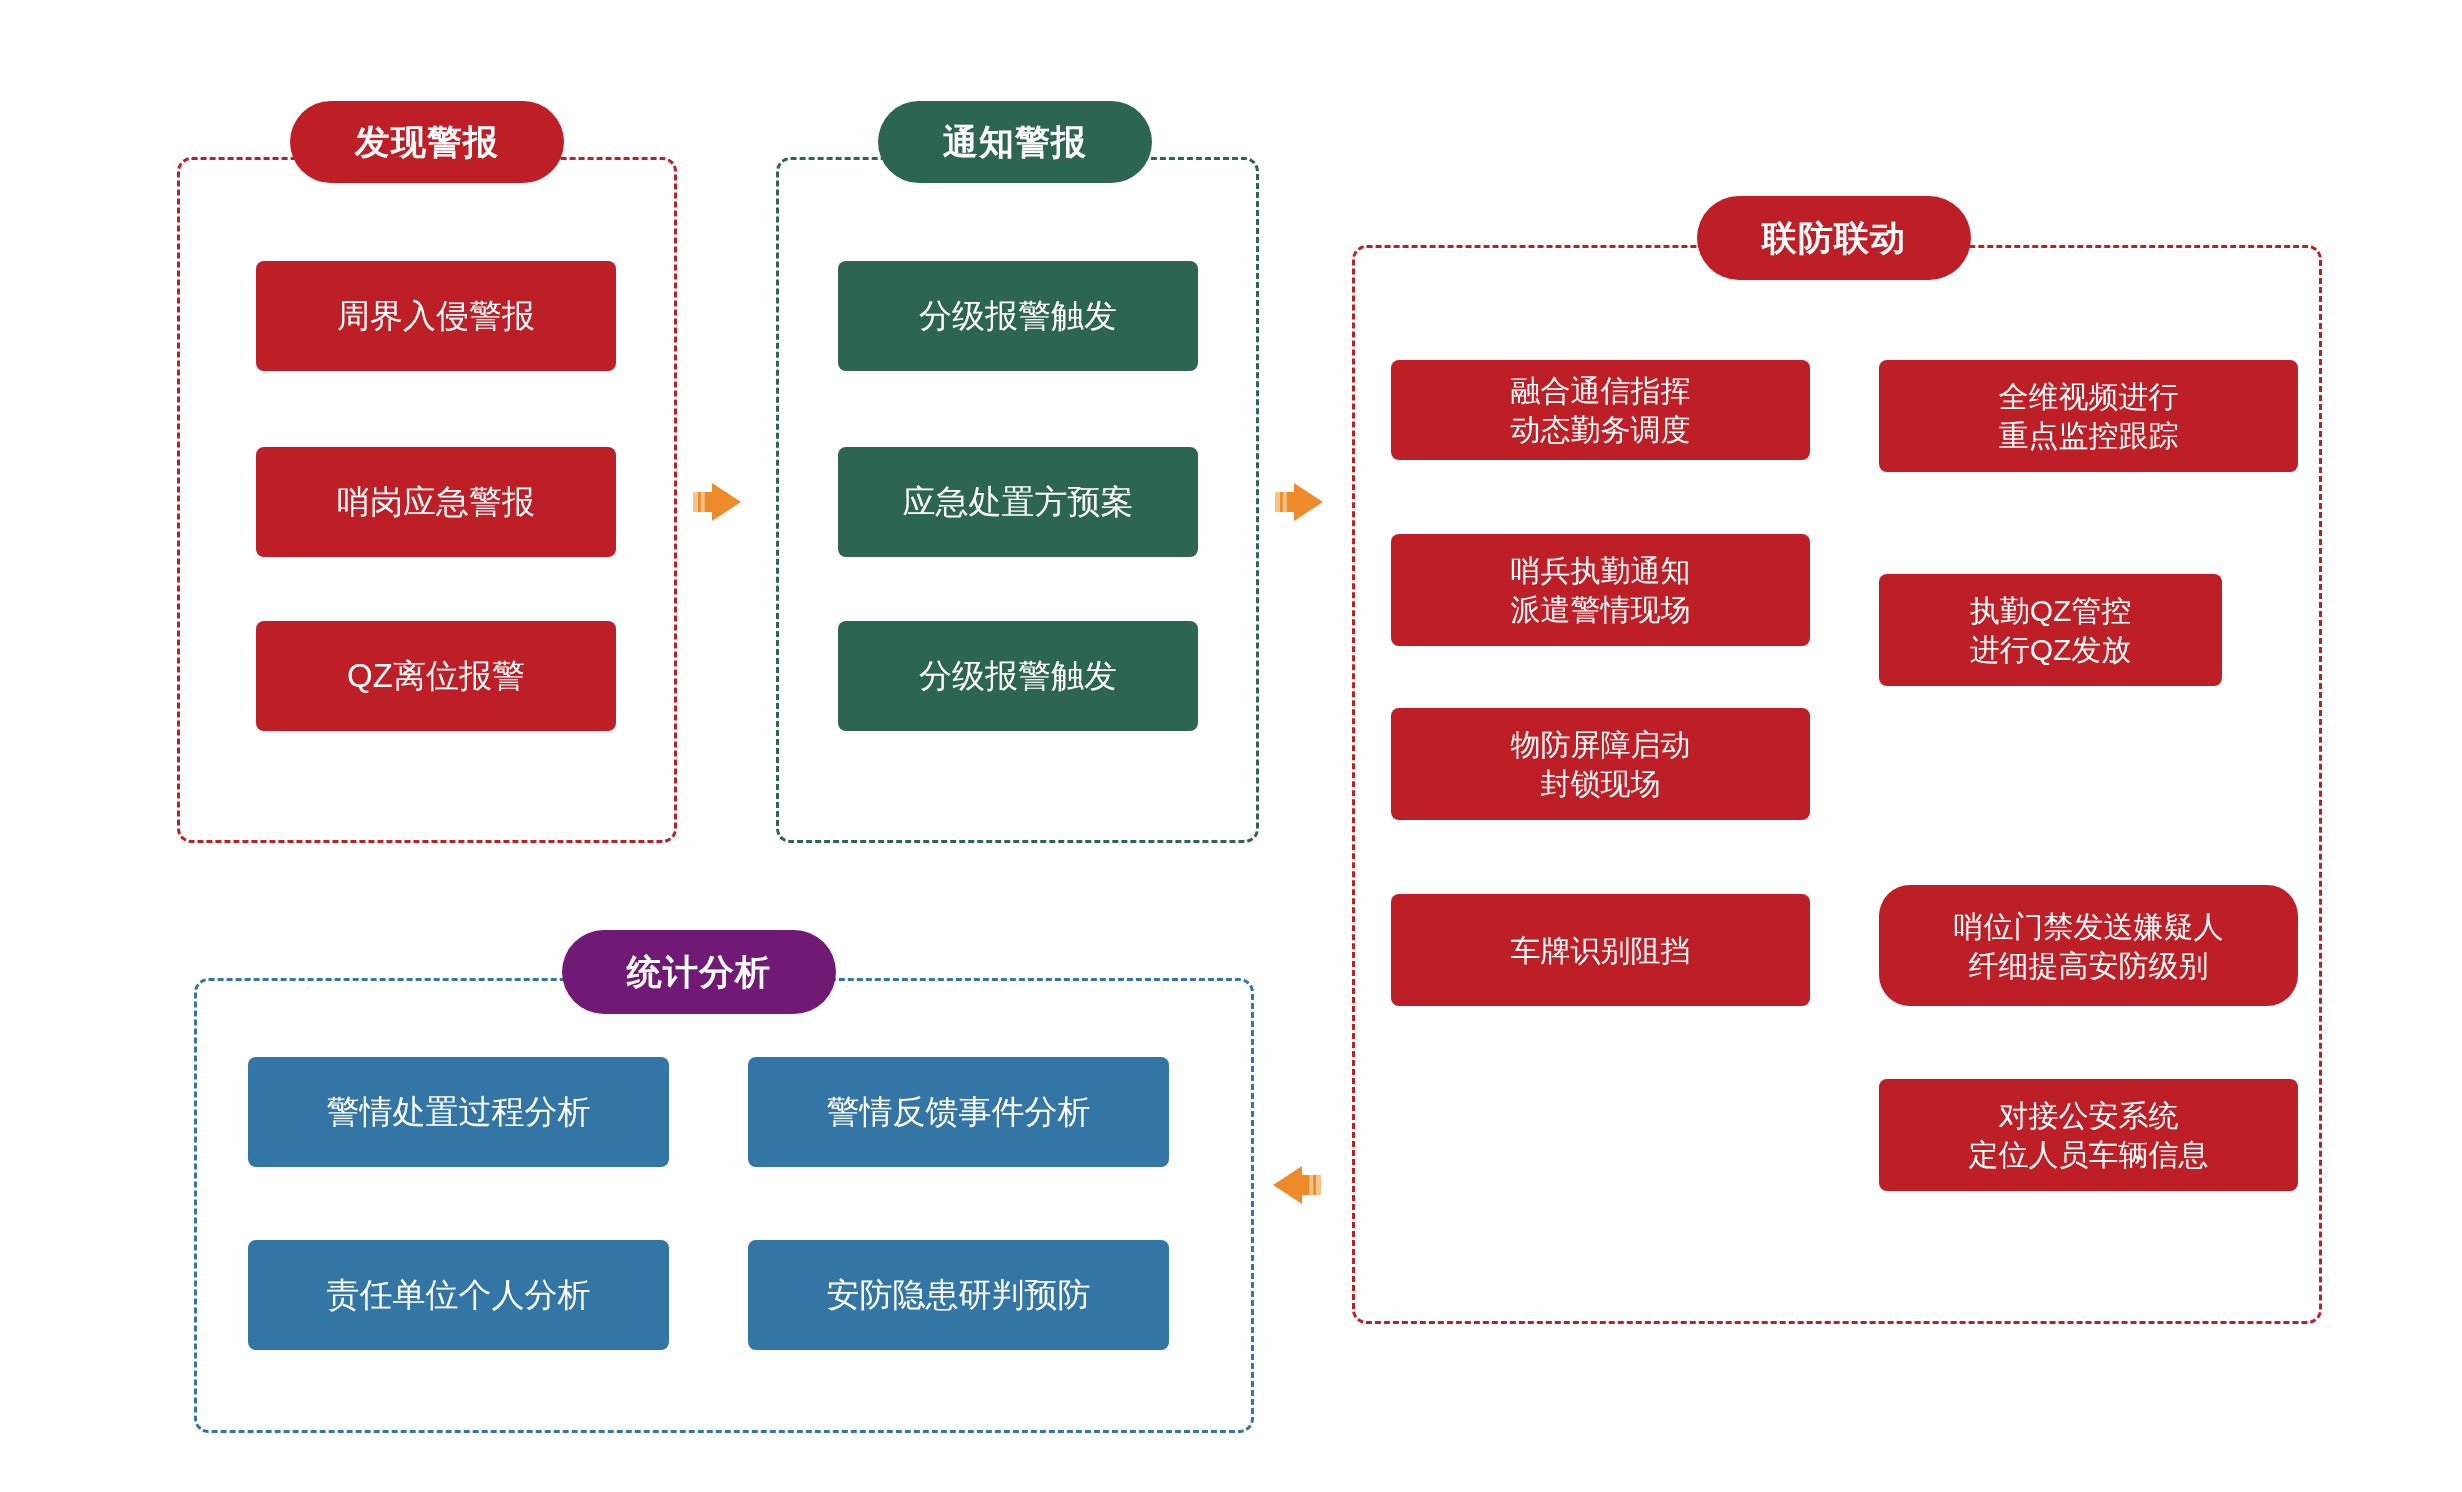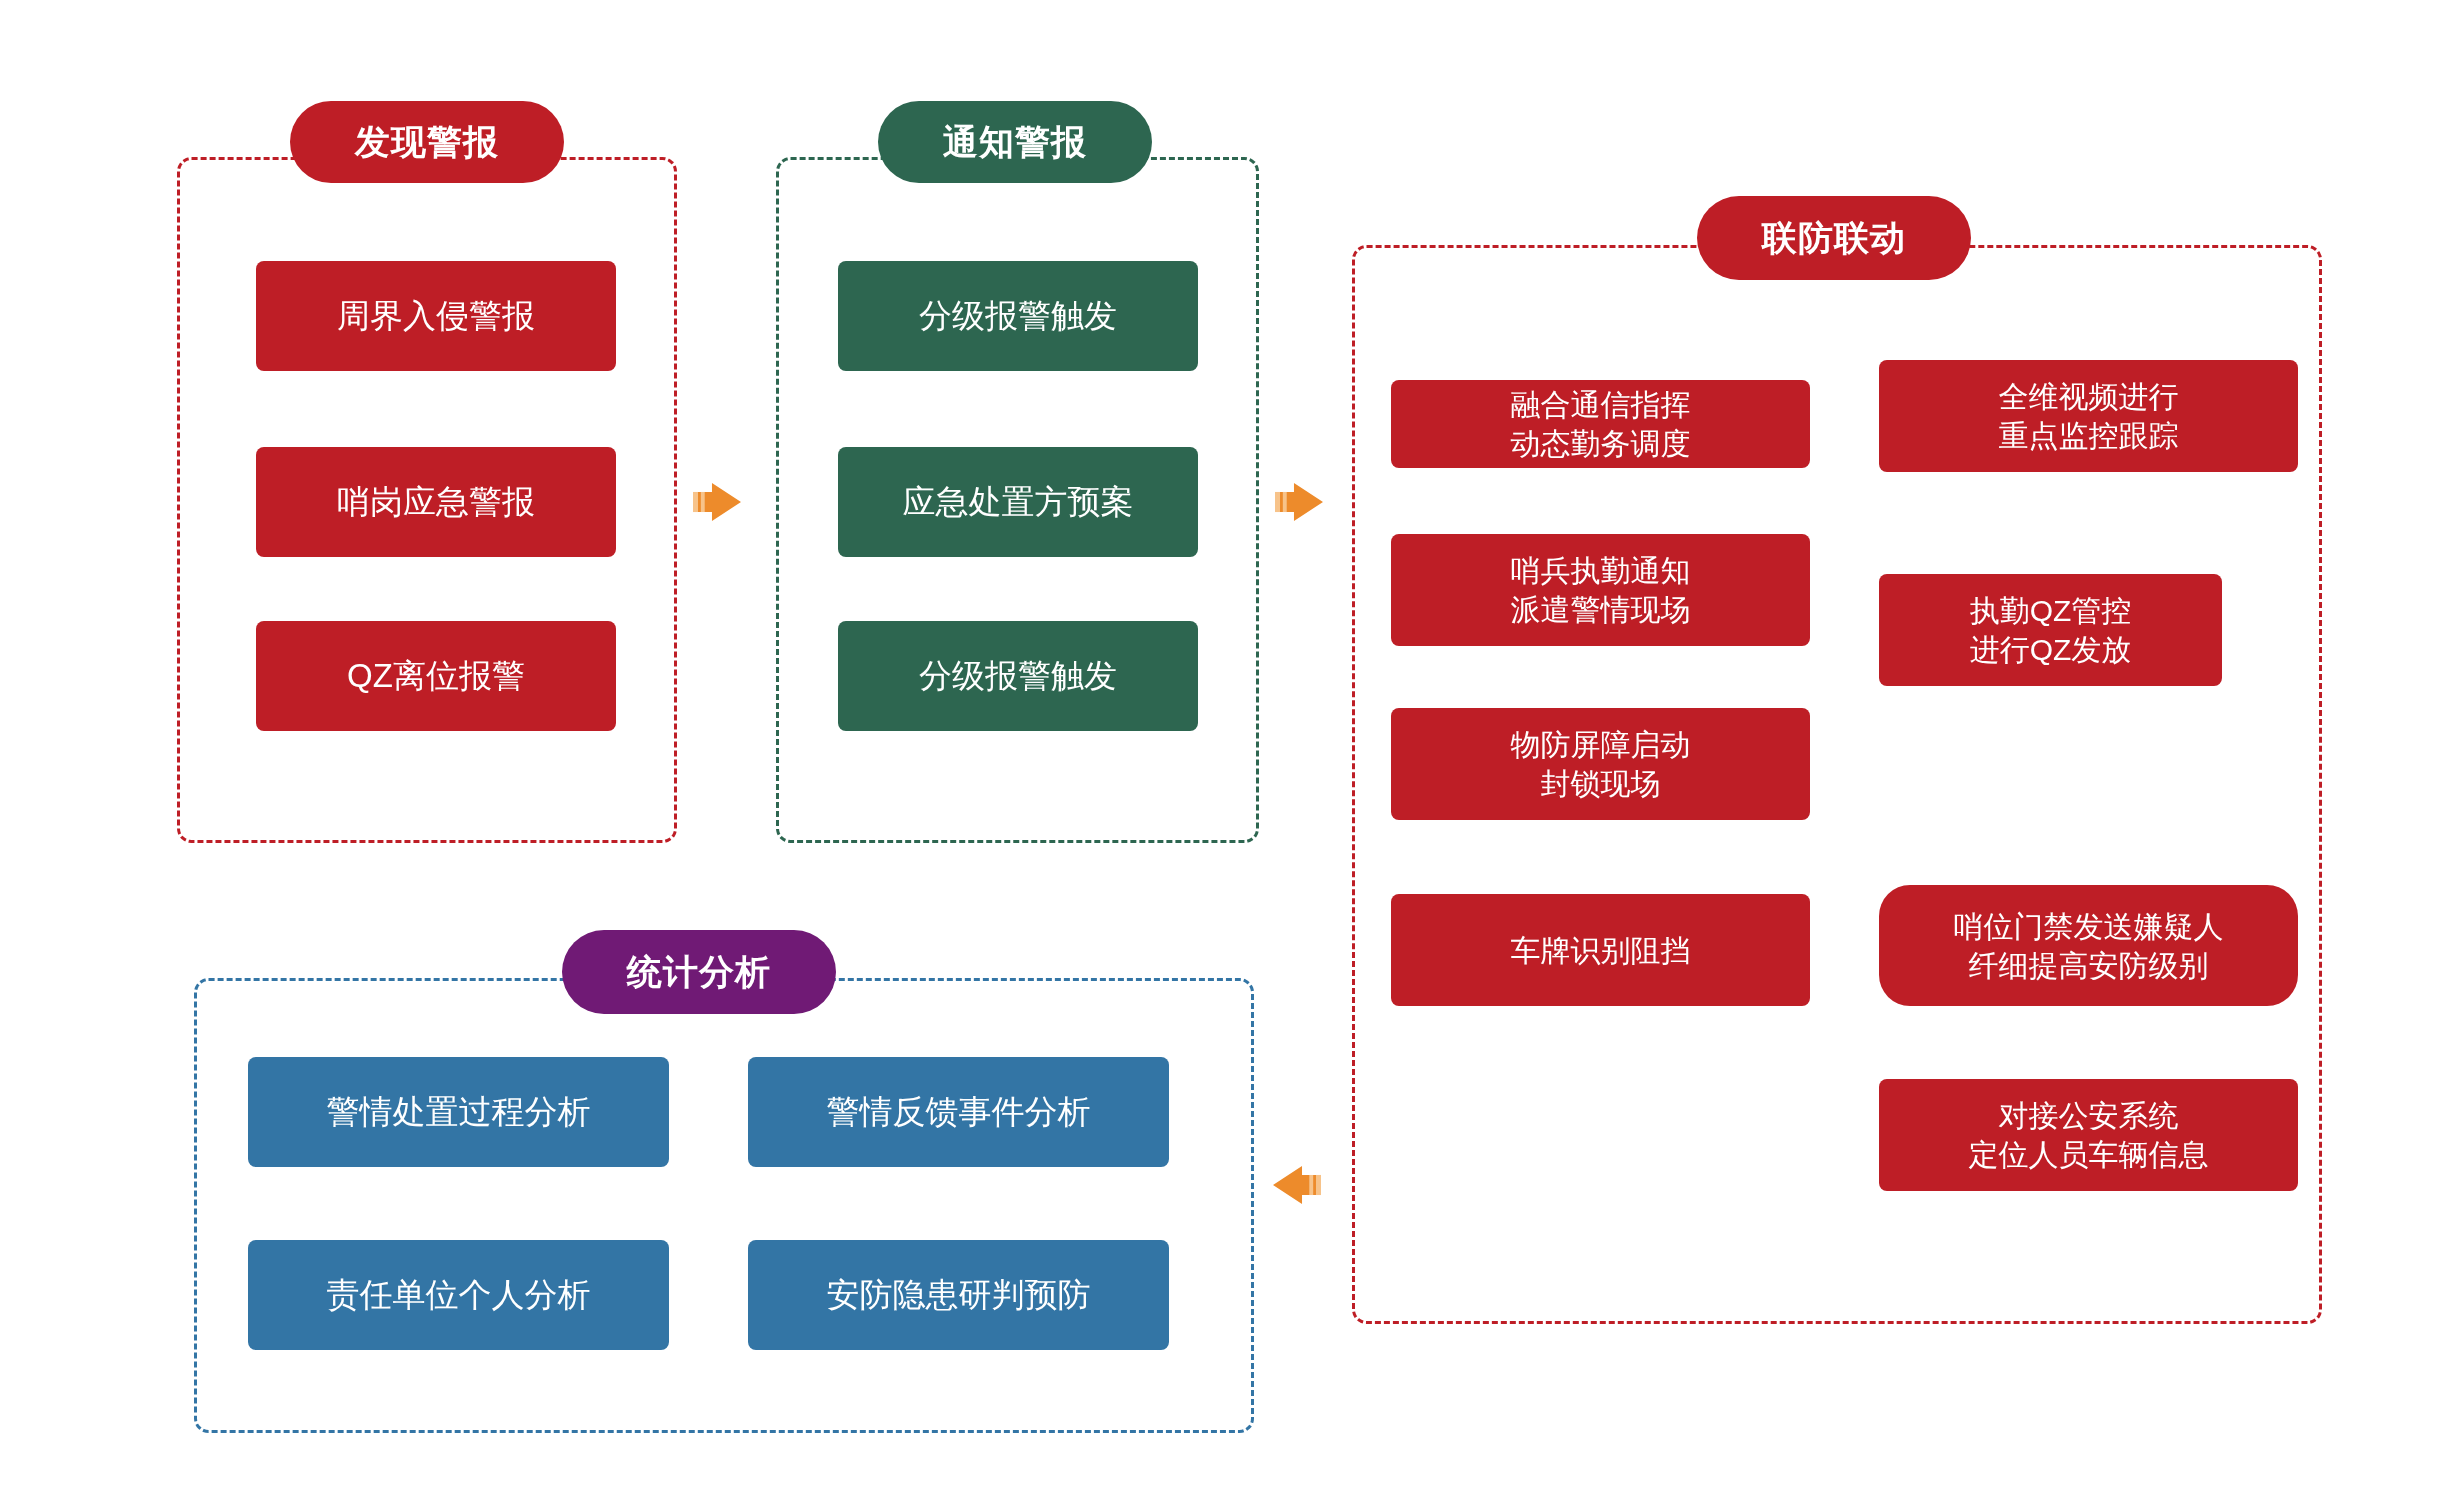--- a/index.html
+++ b/index.html
@@ -110,21 +110,21 @@
       <polygon points="34,14 34,30 0,30 0,66 34,66 34,82 86,48" fill="#ED8B2B"></polygon>
       <rect x="0" y="30" width="9" height="36" fill="#F7C38A"></rect>
       <rect x="14" y="30" width="7" height="36" fill="#F7C38A"></rect>
     </svg>
   </div>
 
   <div class="panel red" style="left:1352px; top:245px; width:970px; height:1079px;"></div>
 
   <div class="pill red" style="left:1697px; top:196px; width:274px; height:84px; border-radius:42px; font-size:35px;">联防联动</div>
 
-  <div class="box red" style="left:1391px; top:380px; width:419px; height:88px; font-size:30px;">融合通信指挥
+  <div class="box red" style="left:1391px; top:360px; width:419px; height:100px; font-size:30px;">融合通信指挥
 动态勤务调度</div>
 
   <div class="box red" style="left:1879px; top:360px; width:419px; height:112px; font-size:30px;">全维视频进行
 重点监控跟踪</div>
 
   <div class="box red" style="left:1391px; top:534px; width:419px; height:112px; font-size:30px;">哨兵执勤通知
 派遣警情现场</div>
 
   <div class="box red" style="left:1879px; top:534px; width:343px; height:112px; font-size:30px;margin-top:40px;">执勤QZ管控
 进行QZ发放</div>

